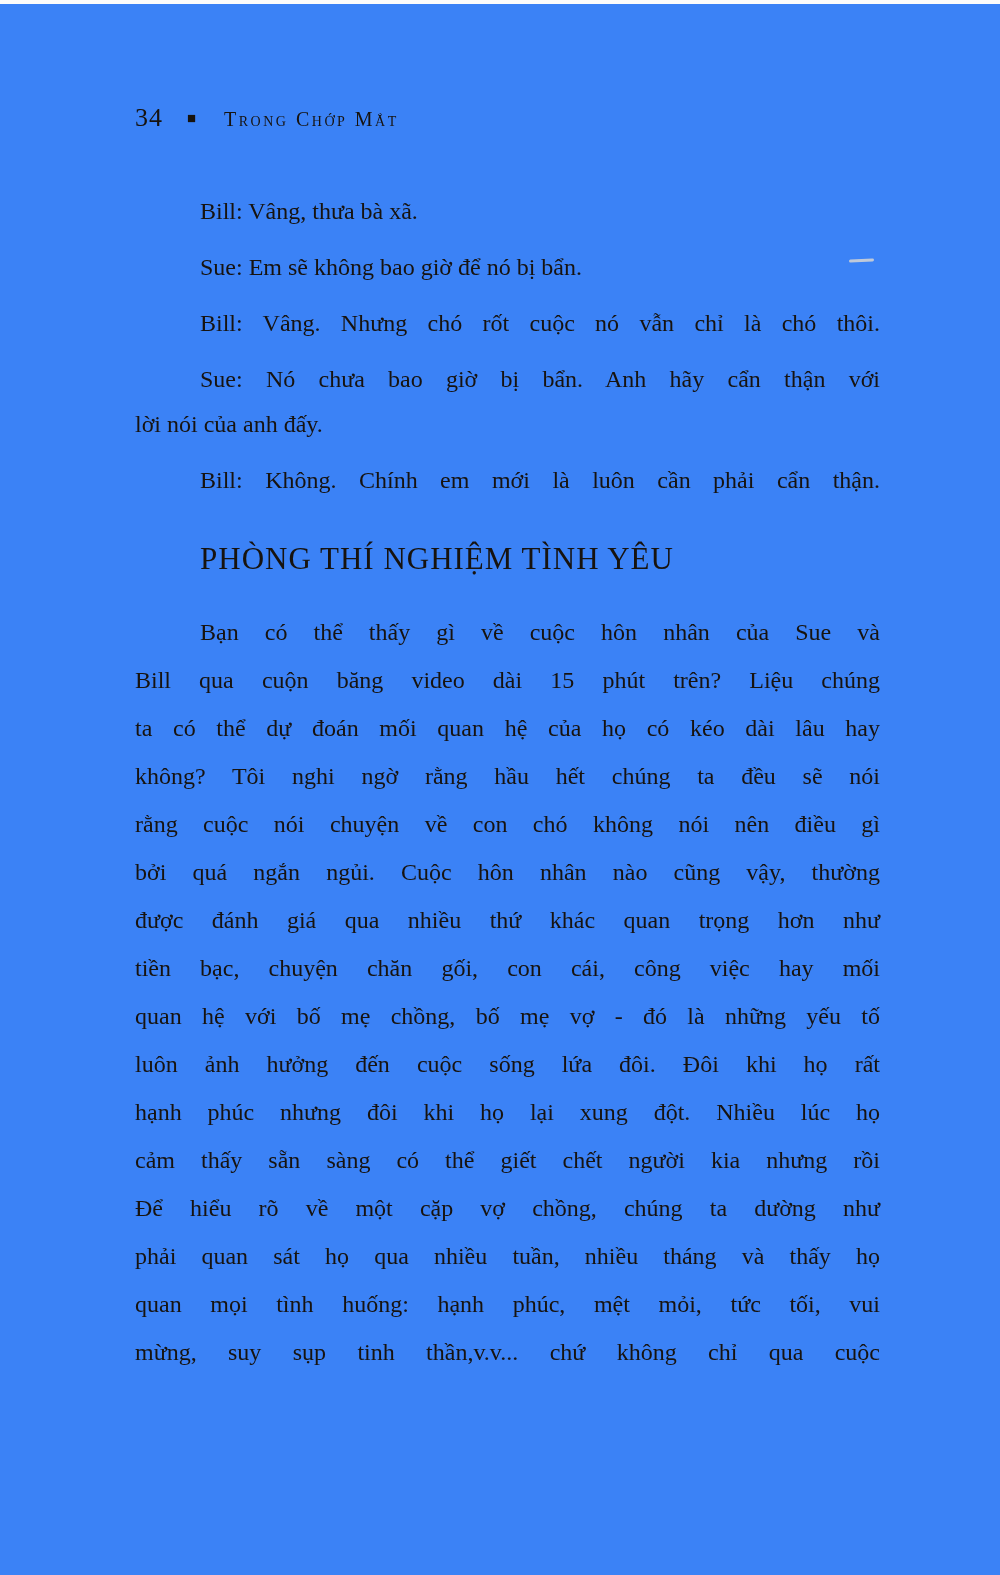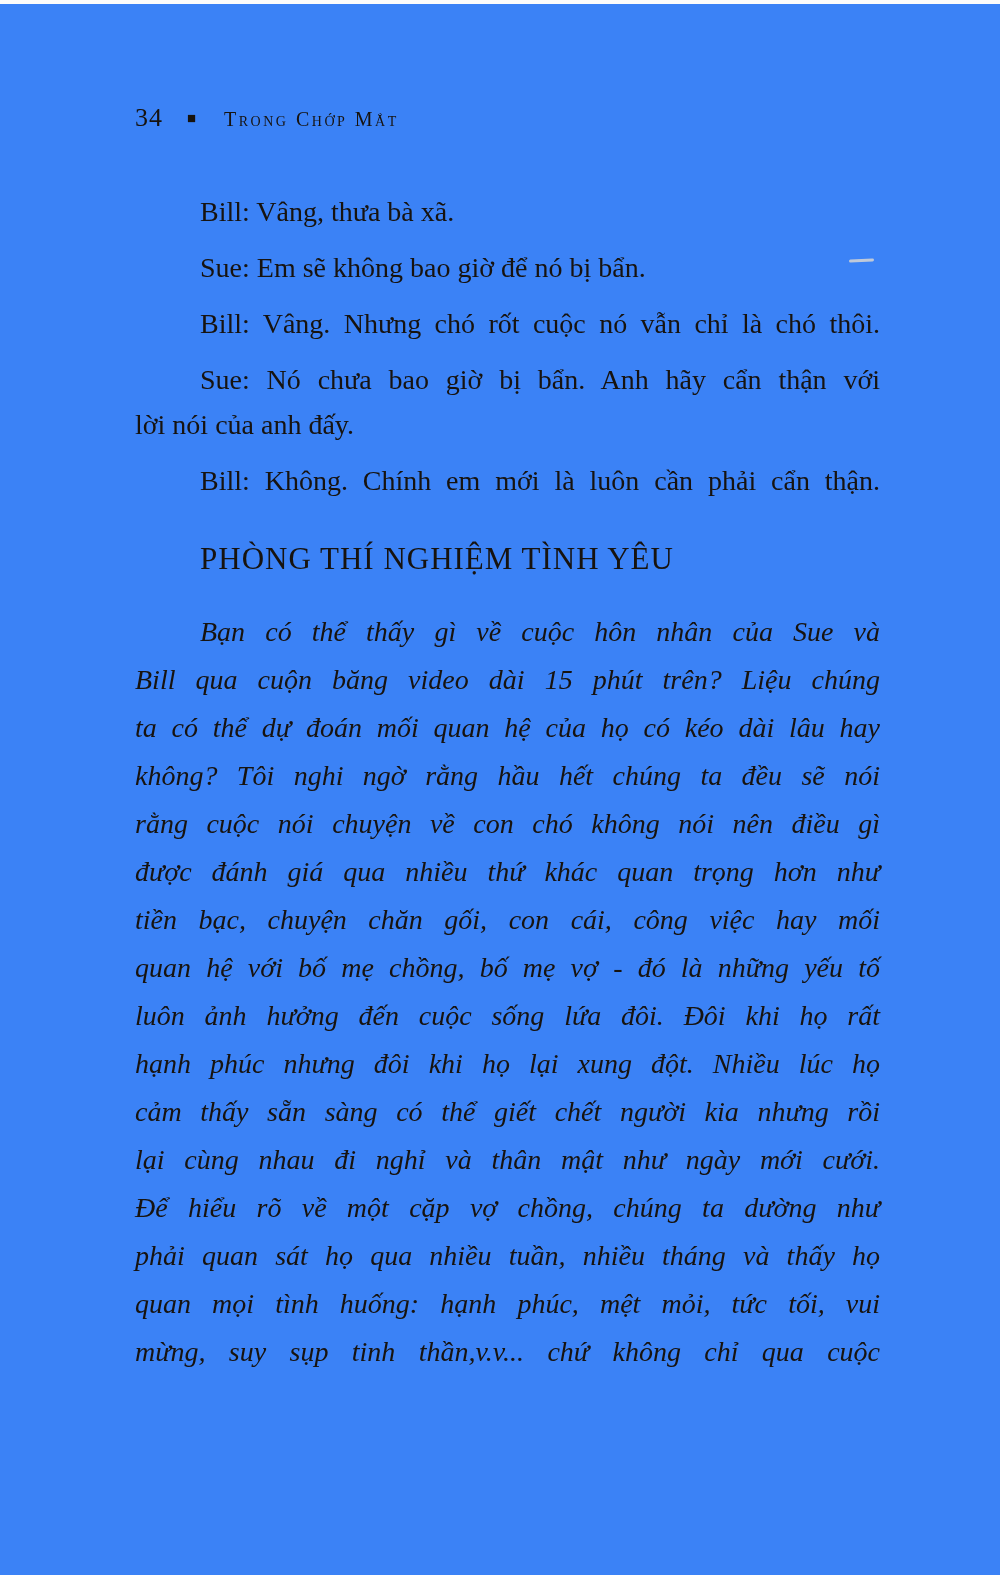--- a/index.html
+++ b/index.html
@@ -32,37 +32,37 @@
   }
   .running-title {
     font-variant: small-caps;
     font-size: 20px;
     letter-spacing: 2.5px;
   }
   
   #content { margin-top: 52px; }
   .block.dialogue { margin-bottom: 11px; }
   .line {
-    font-size: 28px;
+    font-size: 24px;
     line-height: 45px;
   }
   .block.paragraph .line { line-height: 48px; }
   .line.first { text-indent: 65px; }
   .line.justify {
     text-align: justify;
     text-align-last: justify;
   }
   .heading {
     font-size: 31px;
     line-height: 40px;
     letter-spacing: 1px;
     margin: 36px 0 0 65px;
     white-space: nowrap;
   }
-  .block.paragraph { margin-top: 29px; font-style: italic; }
+  .block.paragraph { margin-top: 29px; }
   
   .artifact {
     position: absolute;
     left: 849px;
     top: 255px;
     width: 25px;
     height: 3px;
     background: #d7d6d4;
     border-radius: 2px;
     transform: rotate(-3deg);
@@ -96,27 +96,27 @@
       <div class="block dialogue">
         <div class="line first justify">Bill: Không. Chính em mới là luôn cần phải cẩn thận.</div>
       </div>
       <div class="heading">PHÒNG THÍ NGHIỆM TÌNH YÊU</div>
       <div class="block paragraph">
         <div class="line first justify">Bạn có thể thấy gì về cuộc hôn nhân của Sue và</div>
         <div class="line justify">Bill qua cuộn băng video dài 15 phút trên? Liệu chúng</div>
         <div class="line justify">ta có thể dự đoán mối quan hệ của họ có kéo dài lâu hay</div>
         <div class="line justify">không? Tôi nghi ngờ rằng hầu hết chúng ta đều sẽ nói</div>
         <div class="line justify">rằng cuộc nói chuyện về con chó không nói nên điều gì</div>
+        <div class="line justify">bởi quá ngắn ngủi. Cuộc hôn nhân nào cũng vậy, thường</div>
         <div class="line justify">được đánh giá qua nhiều thứ khác quan trọng hơn như</div>
         <div class="line justify">tiền bạc, chuyện chăn gối, con cái, công việc hay mối</div>
         <div class="line justify">quan hệ với bố mẹ chồng, bố mẹ vợ - đó là những yếu tố</div>
         <div class="line justify">luôn ảnh hưởng đến cuộc sống lứa đôi. Đôi khi họ rất</div>
         <div class="line justify">hạnh phúc nhưng đôi khi họ lại xung đột. Nhiều lúc họ</div>
         <div class="line justify">cảm thấy sẵn sàng có thể giết chết người kia nhưng rồi</div>
-        <div class="line justify">lại cùng nhau đi nghỉ và thân mật như ngày mới cưới.</div>
         <div class="line justify">Để hiểu rõ về một cặp vợ chồng, chúng ta dường như</div>
         <div class="line justify">phải quan sát họ qua nhiều tuần, nhiều tháng và thấy họ</div>
         <div class="line justify">quan mọi tình huống: hạnh phúc, mệt mỏi, tức tối, vui</div>
         <div class="line justify">mừng, suy sụp tinh thần,v.v... chứ không chỉ qua cuộc</div>
       </div>
     </div>
 
   <div class="artifact"></div>
 </div>
 

